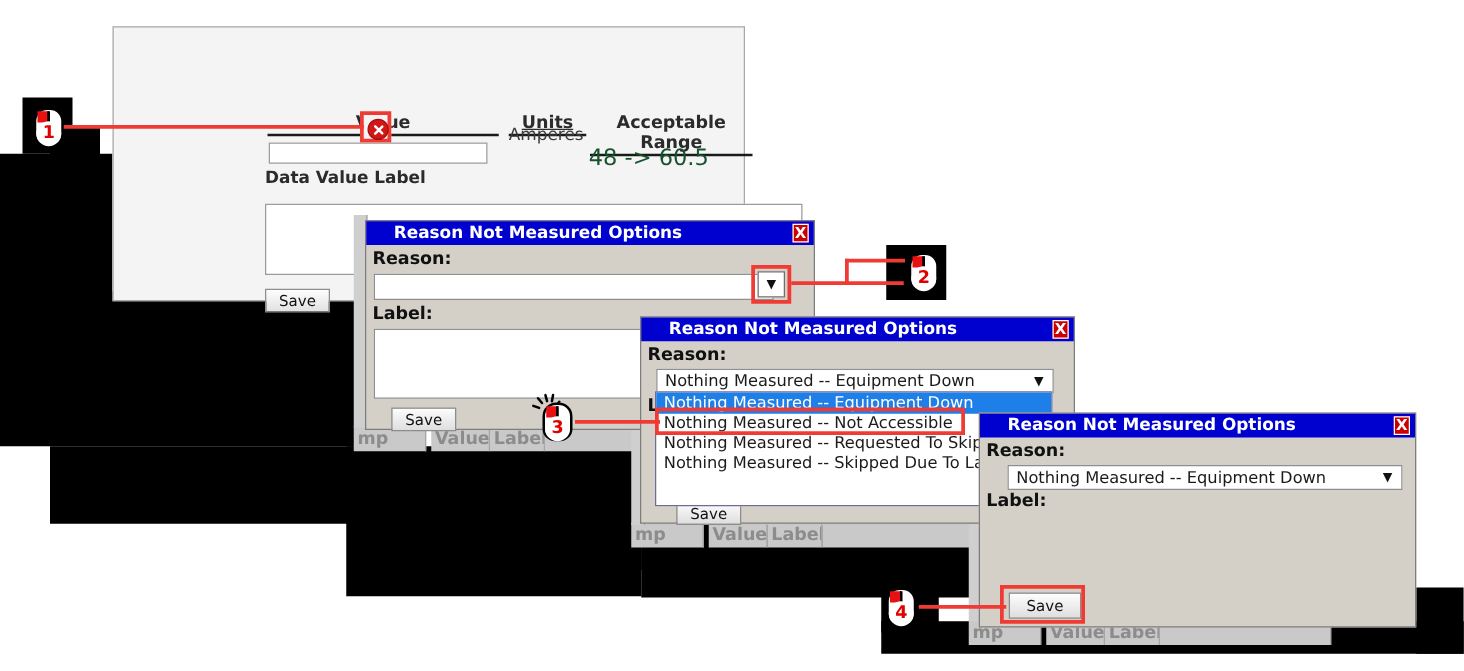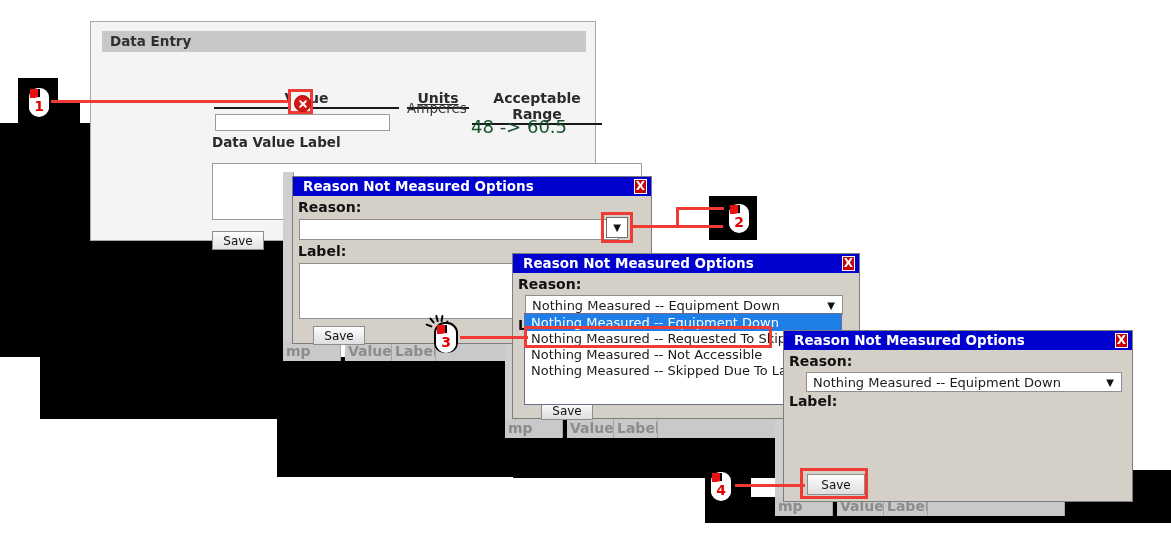--- a/index.html
+++ b/index.html
@@ -62,21 +62,21 @@
     background:#ffffff;border-radius:1px;
   }
   .err-circle::before{transform:rotate(45deg);}
   .err-circle::after{transform:rotate(-45deg);}
 
   
   .dlg{position:absolute;background:#d4d0c8;border:1px solid #7d7d7d;box-sizing:border-box;}
   .dlg-title{
     position:absolute;left:0;top:0;right:0;height:19px;background:#0000cf;
     color:#ffffff;font-weight:bold;font-size:13.5px;line-height:19px;
-    padding-left:10px;box-sizing:border-box;
+    padding-left:22px;box-sizing:border-box;
   }
   .dlg-close{
     position:absolute;top:2px;width:13px;height:15px;background:#cc0000;
     border:1px solid #ffffff;color:#ffffff;font-weight:bold;font-size:12px;
     line-height:13px;text-align:center;box-sizing:border-box;
   }
   .dlg-lbl{position:absolute;font-weight:bold;font-size:14px;color:#111111;}
   .dlg-select{
     position:absolute;background:#ffffff;border:1px solid #8f8f8f;box-sizing:border-box;
     font-size:13px;color:#1b1b1b;line-height:20px;padding-left:6px;overflow:hidden;
@@ -150,21 +150,20 @@
 <div class="blackplate" style="left:40px;top:357px;width:248px;height:62px;"></div>
 <div class="blackplate" style="left:277px;top:357px;width:236px;height:120px;"></div>
 <div class="blackplate" style="left:709px;top:196px;width:48px;height:44px;"></div>
 <div class="blackplate" style="left:513px;top:420px;width:265px;height:36px;"></div>
 <div class="blackplate" style="left:513px;top:438px;width:400px;height:40px;"></div>
 <div class="blackplate" style="left:705px;top:462px;width:46px;height:44px;"></div>
 <div class="blackplate" style="left:705px;top:497px;width:470px;height:26px;"></div>
 <div class="blackplate" style="left:1133px;top:470px;width:38px;height:53px;"></div>
 
 <div class="win" id="data-entry-window">
-  <div class="de-titlebar">Data Entry</div>
 
   <div class="de-col-hdr" id="de-col-value">Value</div>
   <div class="de-col-hdr" id="de-col-units">Units</div>
   <div class="de-col-hdr" id="de-col-range">Acceptable Range</div>
 
   <div id="de-value-input"></div>
   <div id="de-units-text">Amperes</div>
   <div id="de-range-text">48 -&gt; 60.5</div>
 
   <div id="de-label-caption">Data Value Label</div>
@@ -230,22 +229,22 @@
   <div class="dlg-select" style="left:12px;top:41px;width:318px;height:20px;">
     <span>Nothing Measured -- Equipment Down</span>
     <span class="caret" style="line-height:20px;">▼</span>
   </div>
   <div class="dlg-lbl" style="left:5px;top:63px;">Label:</div>
   <div class="dlg-save" style="left:28px;top:147px;width:52px;height:19px;line-height:18px;">Save</div>
 </div>
 
 <div id="reason-option-list" style="left:524px;top:313px;width:318px;height:92px;">
   <div class="opt sel" style="height:17px;line-height:17px;">Nothing Measured -- Equipment Down</div>
+  <div class="opt">Nothing Measured -- Not Accessible</div>
   <div class="opt">Nothing Measured -- Requested To Skip</div>
-  <div class="opt">Nothing Measured -- Not Accessible</div>
   <div class="opt">Nothing Measured -- Skipped Due To Lack O</div>
 </div>
 <div class="hl" style="left:524px;top:326px;width:248px;height:22px;"></div>
 
 <div class="dlg" id="dialog4" style="left:783px;top:330px;width:350px;height:172px;">
   <div class="dlg-title">Reason Not Measured Options</div>
   <div class="dlg-close" style="right:4px;">X</div>
 
   <div class="dlg-lbl" style="left:5px;top:22px;">Reason:</div>
   <div class="dlg-select" style="left:22px;top:41px;width:316px;height:20px;">

